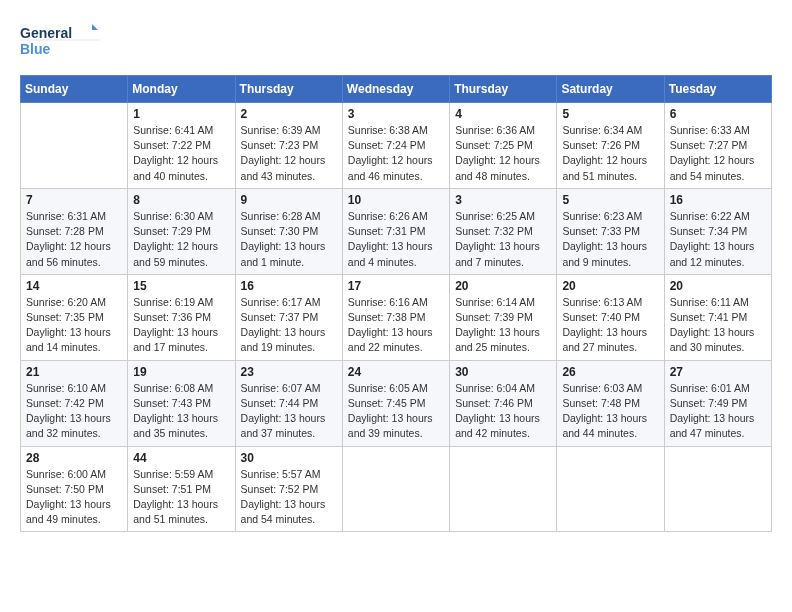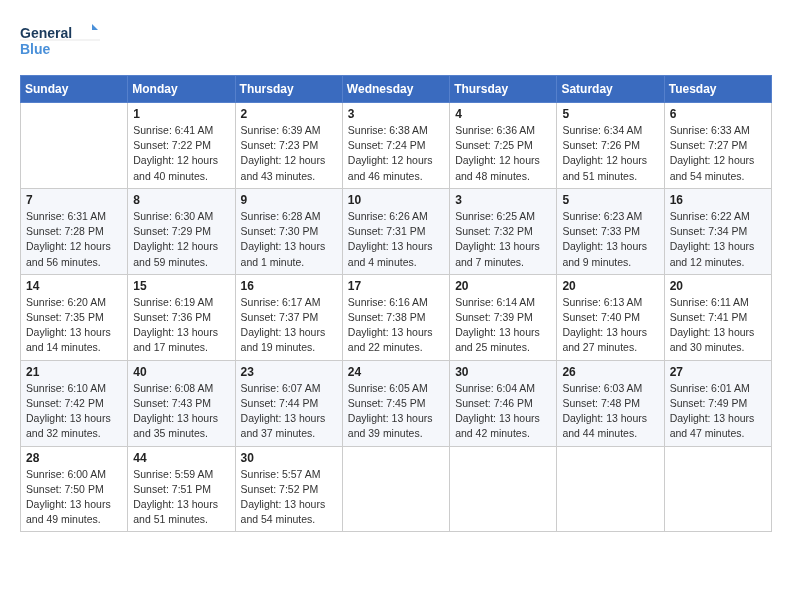--- a/index.html
+++ b/index.html
@@ -190,21 +190,21 @@
           <div class="day-num">20</div>
           <div class="day-info">Sunrise: 6:11 AM<br>Sunset: 7:41 PM<br>Daylight: 13 hours<br>and 30 minutes.</div>
         </td>
       </tr>
       <tr class="week-row">
         <td>
           <div class="day-num">21</div>
           <div class="day-info">Sunrise: 6:10 AM<br>Sunset: 7:42 PM<br>Daylight: 13 hours<br>and 32 minutes.</div>
         </td>
         <td>
-          <div class="day-num">40</div>
+          <div class="day-num">19</div>
           <div class="day-info">Sunrise: 6:08 AM<br>Sunset: 7:43 PM<br>Daylight: 13 hours<br>and 35 minutes.</div>
         </td>
         <td>
           <div class="day-num">23</div>
           <div class="day-info">Sunrise: 6:07 AM<br>Sunset: 7:44 PM<br>Daylight: 13 hours<br>and 37 minutes.</div>
         </td>
         <td>
           <div class="day-num">24</div>
           <div class="day-info">Sunrise: 6:05 AM<br>Sunset: 7:45 PM<br>Daylight: 13 hours<br>and 39 minutes.</div>
         </td>

